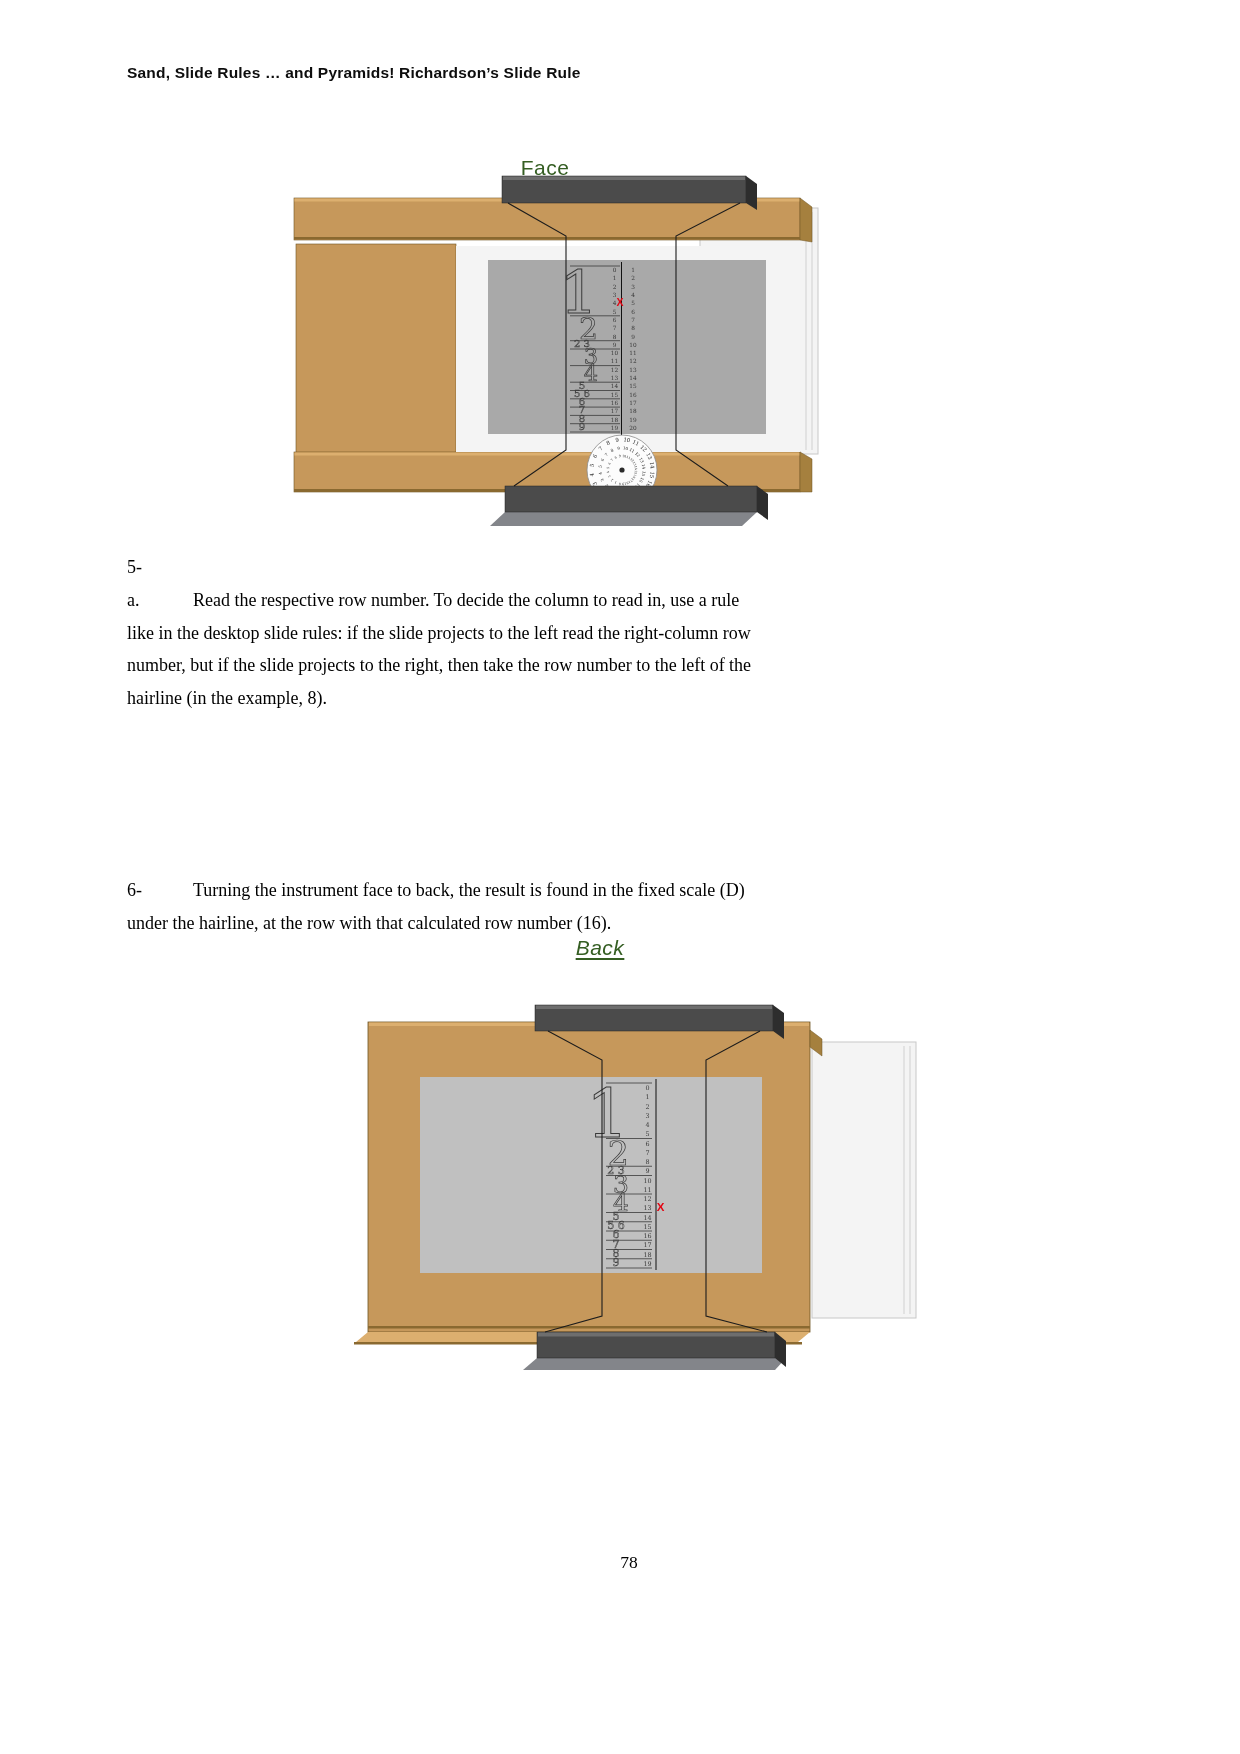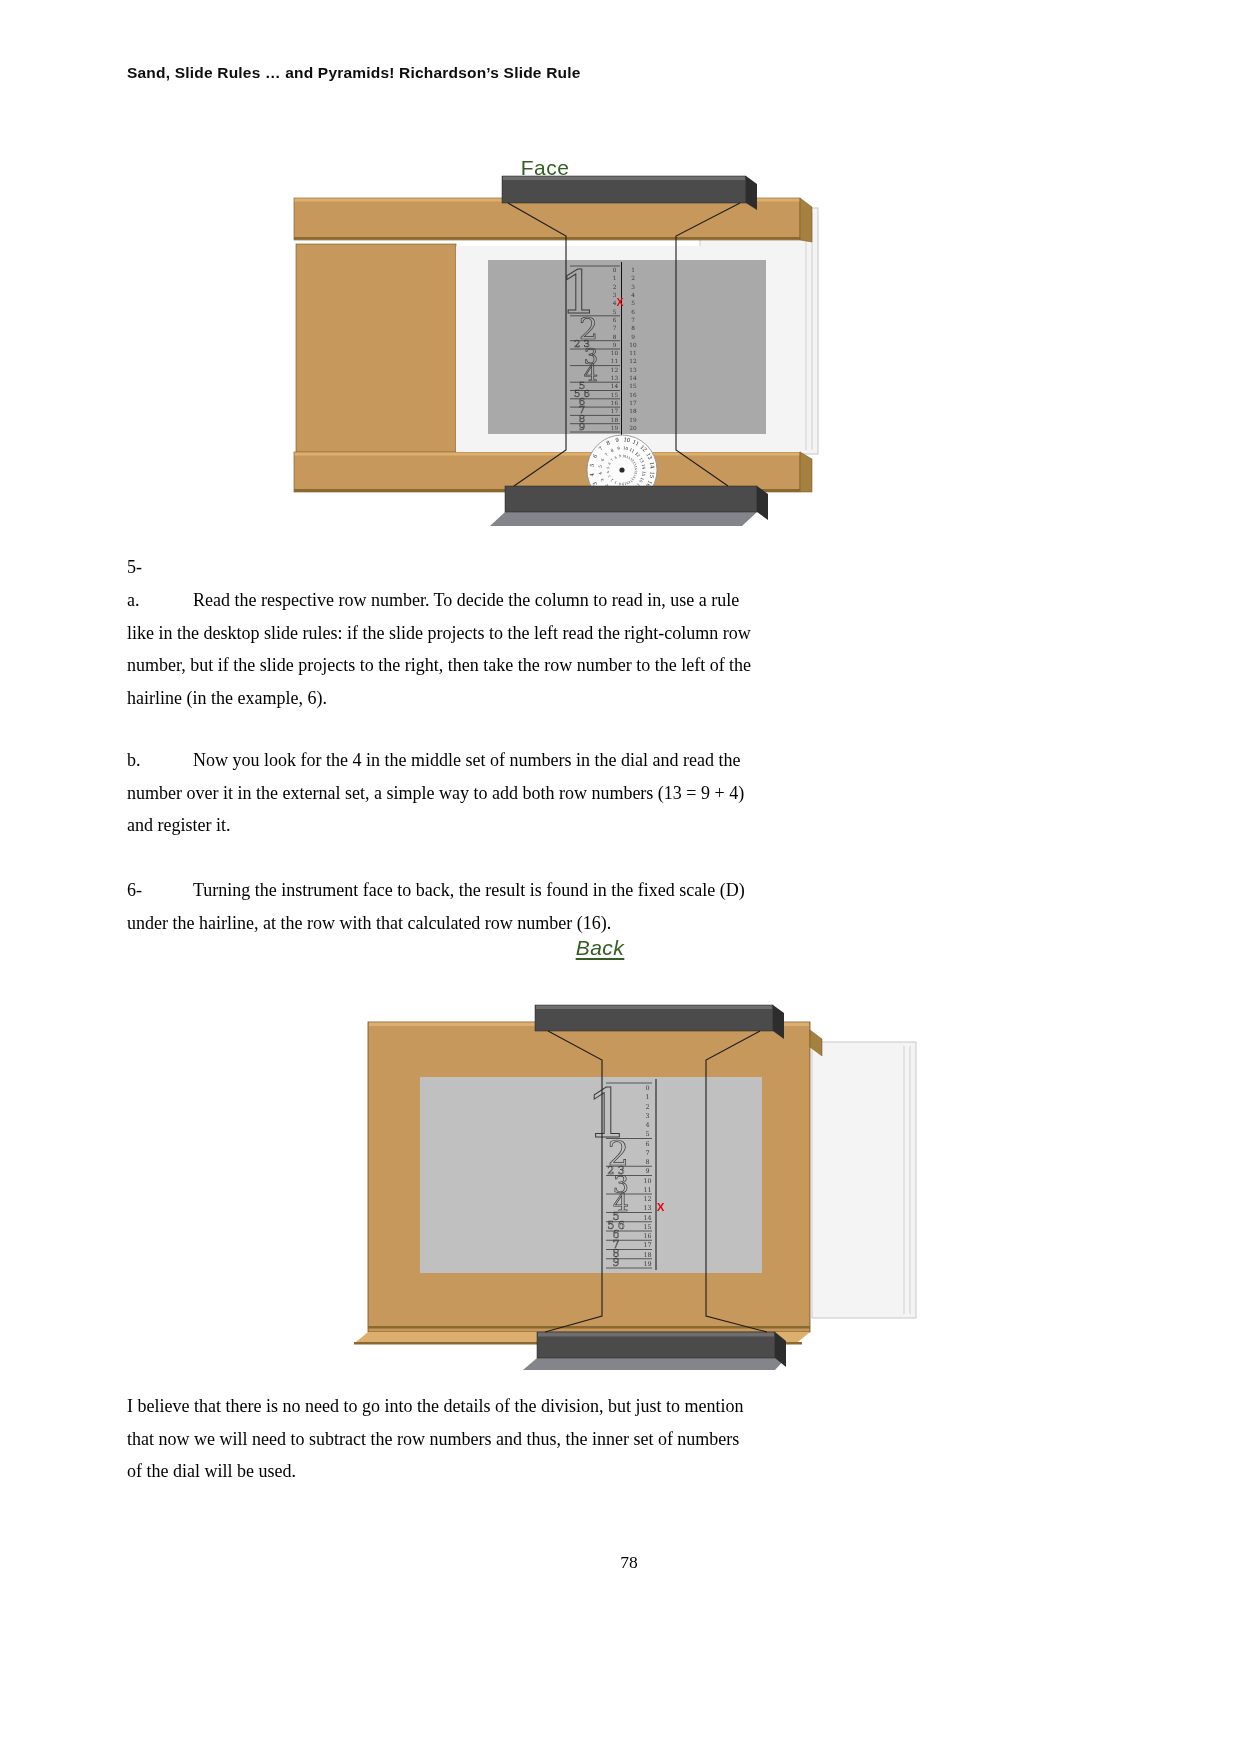--- a/index.html
+++ b/index.html
@@ -285,30 +285,24 @@
           <polyline points="760,1031 706,1060 706,1316 767,1332" fill="none" stroke="#1C1C1C" stroke-width="1.1"></polyline>
         </g>
       </g>
     </svg>
 
   <div class="para p5"><span class="plabel">5-</span></div>
 
   <div class="para pa"><span class="plabel">a.</span><span>Read the respective row number. To decide the column to read in, use a rule
 like in the desktop slide rules: if the slide projects to the left read the right-column row
 number, but if the slide projects to the right, then take the row number to the left of the
-hairline (in the example, 6).</span></div>
-
-  <div class="para pb"><span class="plabel">b.</span><span>Now you look for the 4 in the middle set of numbers in the dial and read the
-number over it in the external set, a simple way to add both row numbers (13 = 9 + 4)
-and register it.</span></div>
+hairline (in the example, 8).</span></div>
+
 
   <div class="para p6"><span class="plabel">6-</span><span>Turning the instrument face to back, the result is found in the fixed scale (D)
 under the hairline, at the row with that calculated row number (16).</span></div>
 
   <div class="fig-label back-label" style="color: rgb(53, 94, 35);">Back</div>
 
-  <div class="para pclose"><span>I believe that there is no need to go into the details of the division, but just to mention
-that now we will need to subtract the row numbers and thus, the inner set of numbers
-of the dial will be used.</span></div>
 
   <div class="footer">78</div>
 
 </div>
 
 </body></html>

